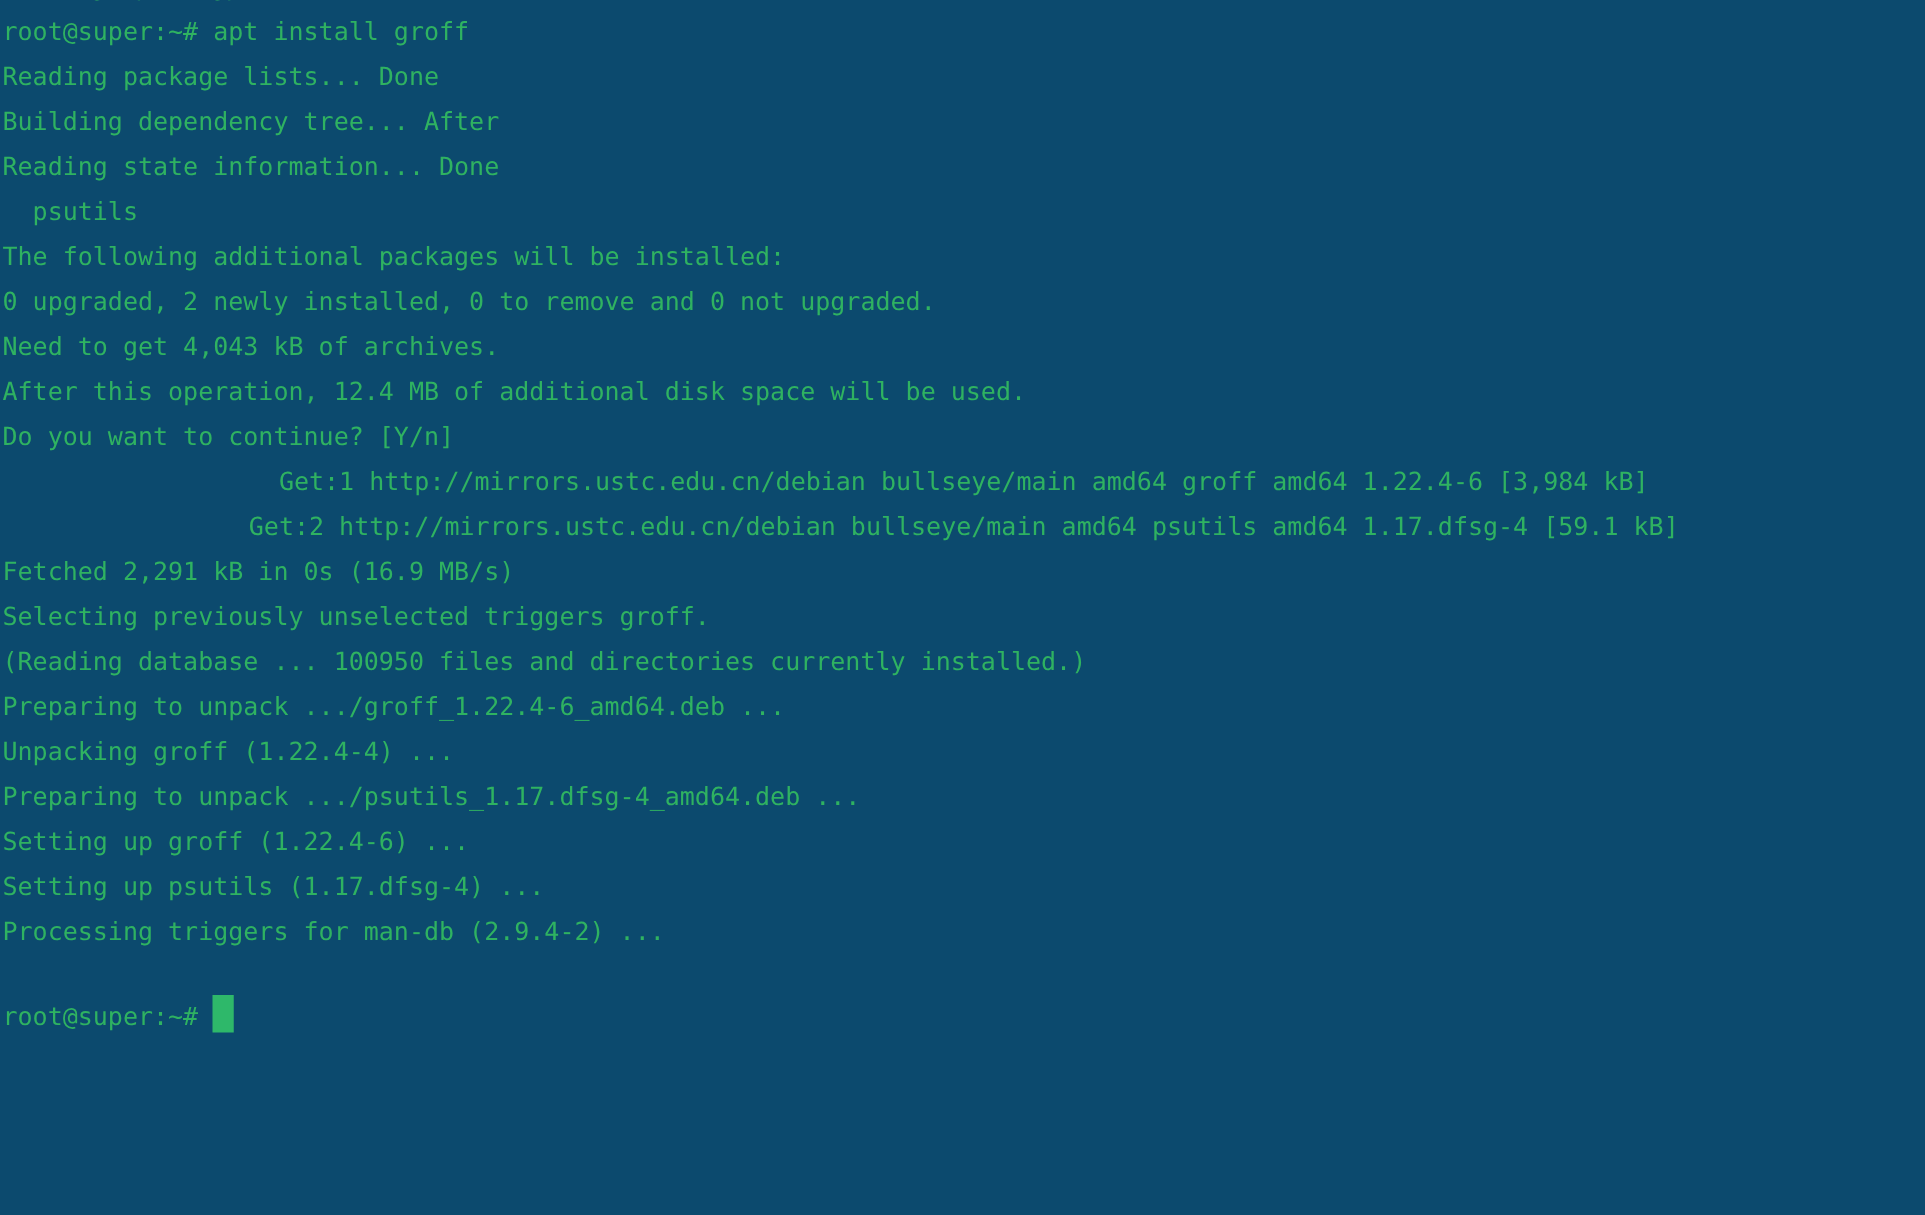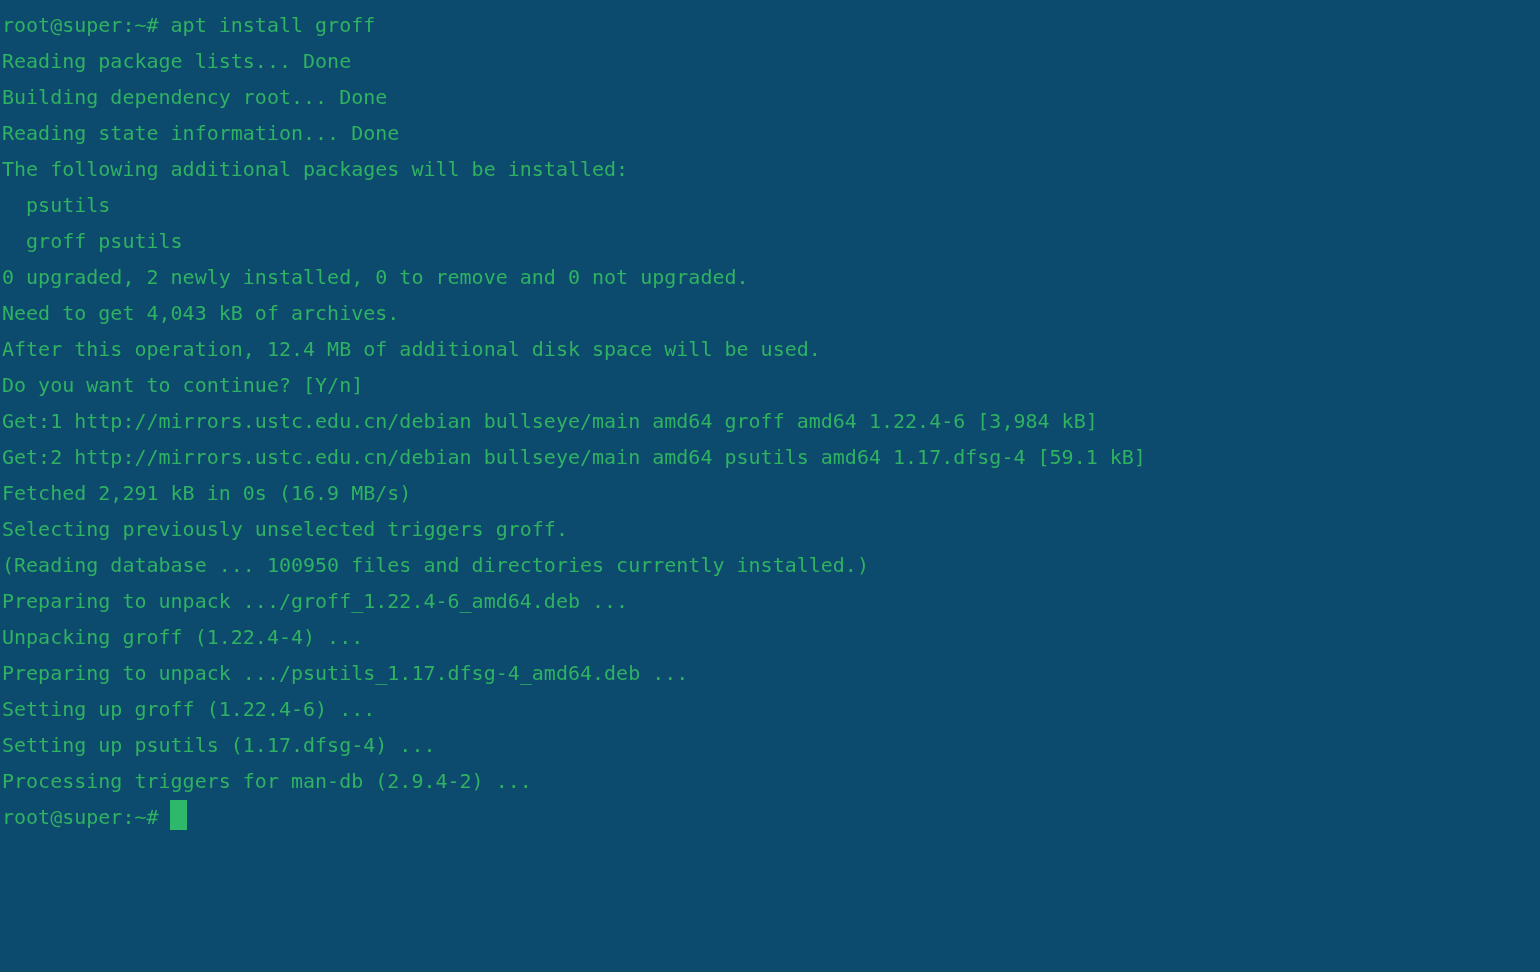--- a/index.html
+++ b/index.html
@@ -48,29 +48,31 @@
     display:block;
     white-space:pre;
     height:36px;
     line-height:36px;
     color:#2fb261;
     padding-left:2px;
   }
 
   .term-line.overflow-line {
     overflow:hidden;
+    text-align:center;
   }
 
   #prompt-line {
     display:block;
     white-space:pre;
     height:36px;
     line-height:36px;
     padding-left:2px;
     position:relative;
+    margin-top:32px;
   }
 
   .cursor-block {
     display:inline-block;
     width:17px;
     height:30px;
     background:#2eb86a;
     vertical-align:-6px;
     margin-left:-1px;
   }
@@ -78,25 +80,24 @@
 </head>
 <body>
 
 <div id="terminal">
 
   <div id="scrollback-sliver">Setting up libgpm2:amd64 (1.20.7-8) ...</div>
 
   <div id="screen-lines">
     <span class="term-line">root@super:~# apt install groff</span>
     <span class="term-line">Reading package lists... Done</span>
-    <span class="term-line">Building dependency root... Done</span>
+    <span class="term-line">Building dependency tree... After</span>
     <span class="term-line">Reading state information... Done</span>
+    <span class="term-line">  psutils</span>
     <span class="term-line">The following additional packages will be installed:</span>
-    <span class="term-line">  psutils</span>
-    <span class="term-line">  groff psutils</span>
     <span class="term-line">0 upgraded, 2 newly installed, 0 to remove and 0 not upgraded.</span>
     <span class="term-line">Need to get 4,043 kB of archives.</span>
     <span class="term-line">After this operation, 12.4 MB of additional disk space will be used.</span>
     <span class="term-line">Do you want to continue? [Y/n]</span>
     <span class="term-line overflow-line">Get:1 http://mirrors.ustc.edu.cn/debian bullseye/main amd64 groff amd64 1.22.4-6 [3,984 kB]</span>
     <span class="term-line overflow-line">Get:2 http://mirrors.ustc.edu.cn/debian bullseye/main amd64 psutils amd64 1.17.dfsg-4 [59.1 kB]</span>
     <span class="term-line">Fetched 2,291 kB in 0s (16.9 MB/s)</span>
     <span class="term-line">Selecting previously unselected triggers groff.</span>
     <span class="term-line">(Reading database ... 100950 files and directories currently installed.)</span>
     <span class="term-line">Preparing to unpack .../groff_1.22.4-6_amd64.deb ...</span>

